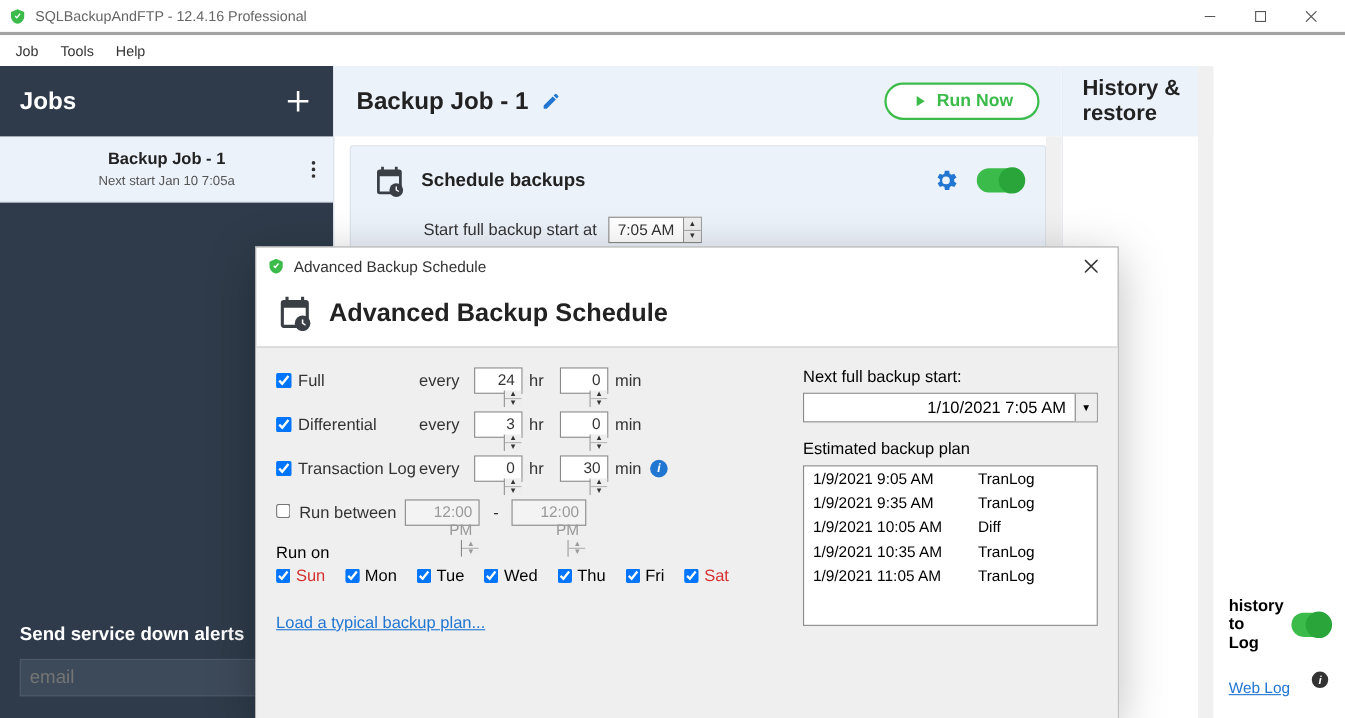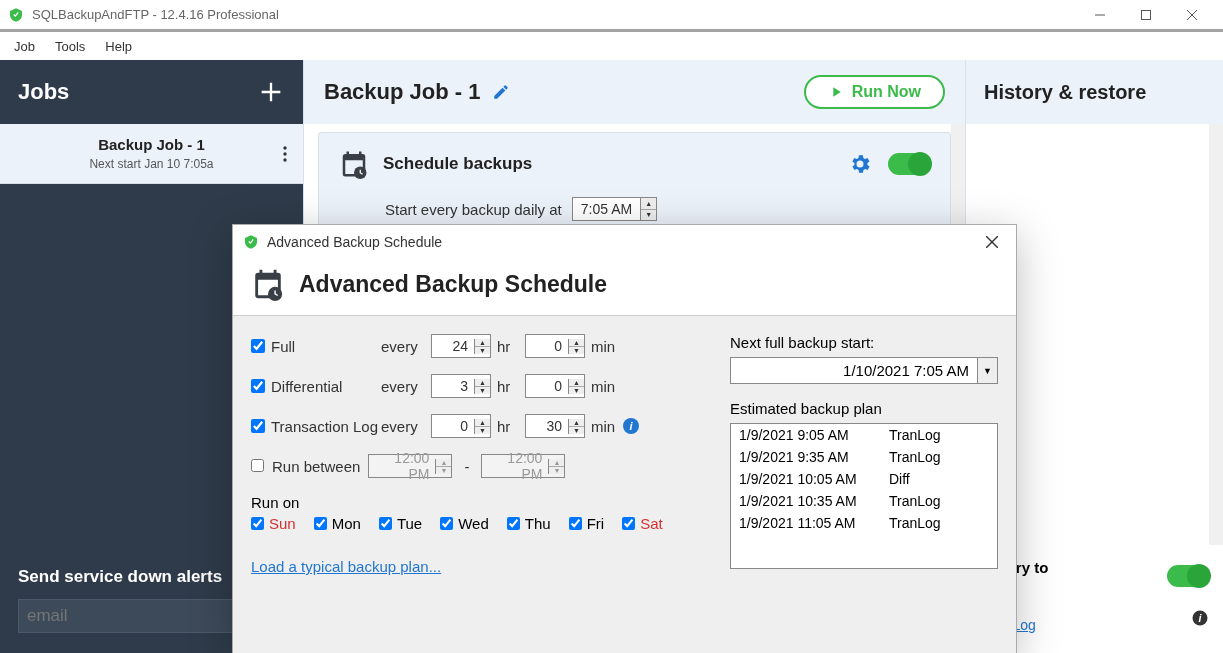--- a/index.html
+++ b/index.html
@@ -48,21 +48,21 @@
 .toggle { width: 42px; height: 22px; background: #3bbb4a; border-radius: 11px; position: relative; }
 .toggle::after { content: ""; position: absolute; width: 24px; height: 24px; background: #29a539; border-radius: 50%; right: -2px; top: -1px; }
 .schedule-row2 { display: flex; align-items: center; margin-top: 18px; margin-left: 46px; font-size: 15px; color: #333; }
 .time-field { margin-left: 10px; display: flex; align-items: stretch; border: 1px solid #888; background: #fff; height: 24px; }
 .time-field span { padding: 2px 8px; font-size: 14px; display: flex; align-items: center; }
 .spinner { display: flex; flex-direction: column; border-left: 1px solid #888; width: 16px; }
 .spinner div { flex: 1; display: flex; align-items: center; justify-content: center; font-size: 7px; background: #eee; border-bottom: 1px solid #aaa; line-height: 1; }
 .spinner div:last-child { border-bottom: none; }
 
 
-.history { width: 258px; background: #fff; border-left: 1px solid #d9e0ea; display: flex; flex-direction: column; }
+.history { width: 258px; background: #fff; border-left: 1px solid #d9e0ea; display: flex; }
 .history-header { height: 64px; display: flex; align-items: center; padding: 0 18px; background: #ecf2fa; }
 .history-header .title { font-size: 20px; font-weight: bold; color: #222; }
 .history-footer { margin-top: auto; padding: 14px 14px 20px; }
 .history-footer .row { display: flex; align-items: center; justify-content: space-between; }
 .history-footer .label { font-size: 15px; font-weight: 600; }
 .history-footer .link { color: #2176d2; text-decoration: underline; margin-top: 14px; display: inline-block; }
 .info-icon { color: #333; }
 
 
 .dialog { position: absolute; left: 232px; top: 224px; width: 785px; height: 430px; background: #fff; border: 1px solid #aaa; box-shadow: 0 10px 40px rgba(0,0,0,0.25); display: flex; flex-direction: column; z-index: 10; }
@@ -72,21 +72,21 @@
 .dlg-title .close { font-size: 16px; color: #333; padding: 4px 8px; }
 .dlg-header { display: flex; align-items: center; padding: 8px 18px 14px; }
 .dlg-header .cal-icon { margin-right: 14px; }
 .dlg-header .title { font-size: 23px; font-weight: 600; color: #222; }
 .dlg-body { flex: 1; background: #efefef; border-top: 1px solid #ccc; padding: 18px 18px 10px; display: flex; gap: 30px; overflow: hidden; }
 .dlg-left { flex: 1; }
 .sched-row { display: flex; align-items: center; margin-bottom: 16px; font-size: 15px; color: #333; }
 .sched-row .cb { width: 130px; display: flex; align-items: center; }
 .sched-row .cb input { margin-right: 6px; width: 14px; height: 14px; }
 .sched-row .every { width: 50px; }
-.numfield { display: flex; align-items: center; border: 1px solid #888; background: #fff; height: 24px; margin-right: 6px; }
+.numfield { display: flex; align-items: flex-end; border: 1px solid #888; background: #fff; height: 24px; margin-right: 6px; flex-direction: column; }
 .numfield span { width: 42px; text-align: right; padding: 2px 6px 2px 2px; display: flex; align-items: center; justify-content: flex-end; font-size: 14px; }
 .numfield.disabled { background: #f3f3f3; color: #999; }
 .unit { width: 28px; }
 .info-i { width: 16px; height: 16px; background: #2176d2; color: #fff; border-radius: 50%; display: inline-flex; align-items: center; justify-content: center; font-size: 11px; font-weight: bold; font-style: italic; margin-left: 4px; }
 .runbetween { display: flex; align-items: center; margin: 12px 0 10px; font-size: 15px; color: #333; }
 .runbetween .cb input { margin-right: 8px; }
 .runbetween .timef { margin: 0 8px; }
 .runbetween .dash { margin: 0 4px; }
 .runon-label { font-size: 15px; margin-bottom: 4px; margin-top: 16px; }
 .days { display: flex; gap: 18px; font-size: 15px; }
@@ -206,21 +206,21 @@
           </span>
           <span class="label">Schedule backups</span>
           <span class="gear">
             <svg width="24" height="24" viewBox="0 0 24 24">
                 <path fill="#2176d2" d="M19.4 13l.1-1-.1-1 2.1-1.6-2-3.5-2.5 1a7 7 0 00-1.7-1l-.4-2.7h-4l-.4 2.7a7 7 0 00-1.7 1l-2.5-1-2 3.5L6.5 11l-.1 1 .1 1-2.1 1.6 2 3.5 2.5-1c.5.4 1.1.7 1.7 1l.4 2.7h4l.4-2.7c.6-.3 1.2-.6 1.7-1l2.5 1 2-3.5L19.4 13zM12 15.5A3.5 3.5 0 1112 8.5a3.5 3.5 0 010 7z"></path>
               </svg>
           </span>
           <div class="toggle"></div>
         </div>
         <div class="schedule-row2">
-          <span>Start every backup daily at</span>
+          <span>Start full backup start at</span>
           <div class="time-field">
             <span>7:05 AM</span>
             <div class="spinner">
                 <div>▲</div>
                 <div>▼</div>
               </div>
           </div>
         </div>
       </div>
       <div class="scrollbar-v"></div>

